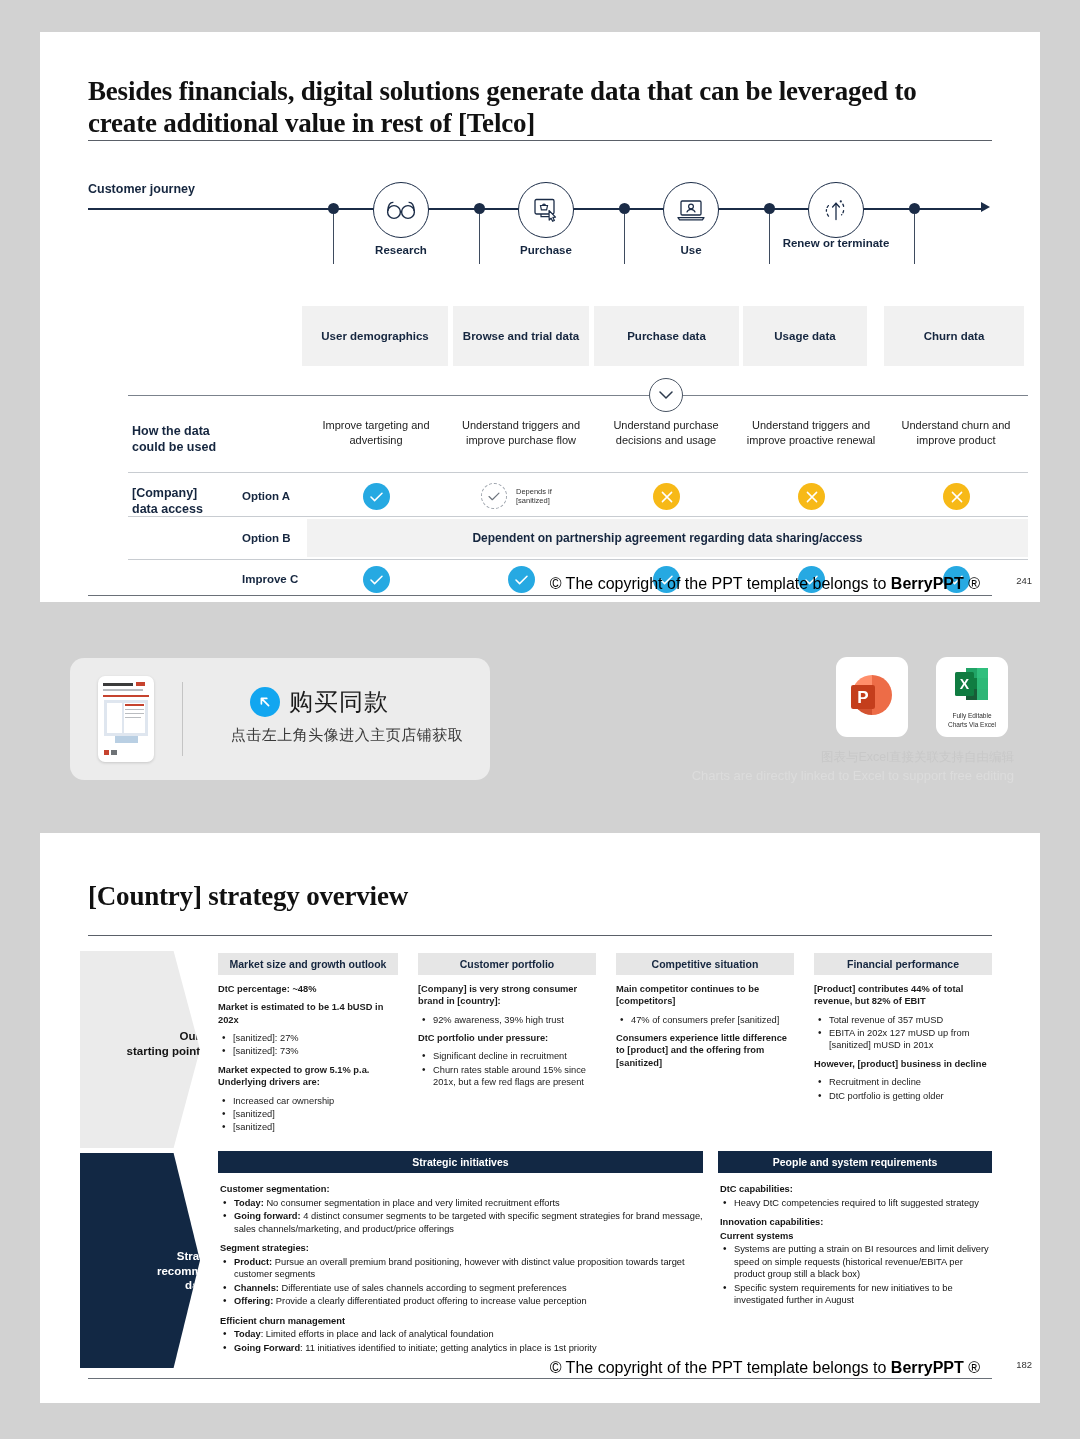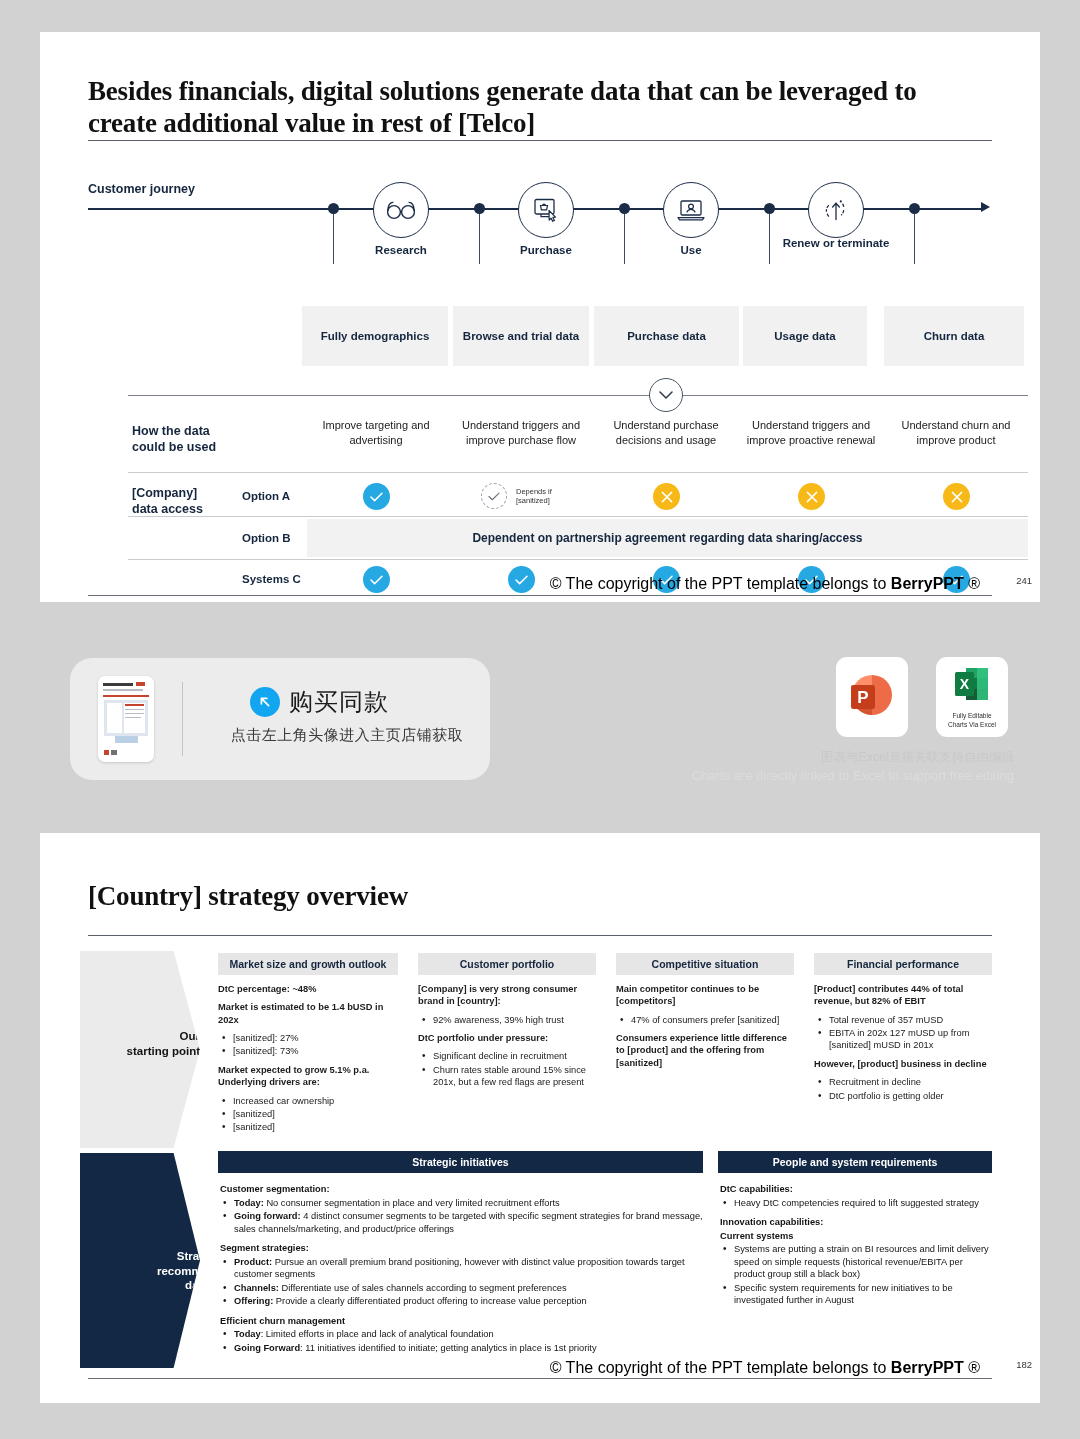--- a/index.html
+++ b/index.html
@@ -124,21 +124,21 @@
   .optb-band {
     position:absolute; background:#f2f2f2;
     display:flex; align-items:center; justify-content:center;
     font-size:12px; font-weight:bold; color:#15263f;
   }
   .thin-rule { position:absolute; border-top:1px solid #c8ccd1; }
 
   
   #promo {
     position:absolute; left:70px; top:658px; width:420px; height:122px;
-    background:#ececec; border-radius:22px;
+    background:#ececec; border-radius:14px;
   }
   #promo-thumb {
     position:absolute; left:28px; top:18px; width:56px; height:86px;
     background:#fff; border-radius:7px;
     box-shadow:0 1px 3px rgba(0,0,0,.16);
     overflow:hidden;
   }
   .thumb-bar { position:absolute; background:#c6432e; }
   .thumb-line { position:absolute; background:#b9bcc0; }
   .thumb-panel { position:absolute; background:#dfe6ef; }
@@ -285,21 +285,21 @@
             <path d="M20.8 8.2a7.4 7.4 0 0 1 1 3.2" stroke-dasharray="2.2 2.2"></path>
             <path d="M21.6 14.6a7.6 7.6 0 0 1-2 4.2" stroke-dasharray="2.2 2.2"></path>
             <path d="M6.4 9.6a7.6 7.6 0 0 0-2 5.6" stroke-dasharray="2.2 2.2"></path>
             <path d="M5.4 18.2a7.6 7.6 0 0 0 2.6 3.4" stroke-dasharray="2.2 2.2"></path>
           </g>
         </svg>
       </span>
     </div>
     <div class="cj-node-label" style="left:726px; top:205px"><span>Renew or terminate</span></div>
 
-    <div class="data-box" style="left:262px;width:146px">Fully demographics</div>
+    <div class="data-box" style="left:262px;width:146px">User demographics</div>
     <div class="data-box" style="left:413px;width:136px">Browse and trial data</div>
     <div class="data-box" style="left:554px;width:145px">Purchase data</div>
     <div class="data-box" style="left:703px;width:124px">Usage data</div>
     <div class="data-box" style="left:844px;width:140px">Churn data</div>
 
     <div class="sec-rule" style="top:363px"></div>
     <div class="chev-badge" style="left:609px; top:346px">
       <svg width="14" height="9" viewBox="0 0 14 9">
           <path d="M1 1l6 6 6-6" fill="none" stroke="#2c3a4c" stroke-width="1.5" stroke-linecap="round"></path>
         </svg>
@@ -344,21 +344,21 @@
         </svg>
     </div>
 
     <div class="thin-rule" style="left:88px; top:484px; width:900px"></div>
 
     <div class="opt-name" style="top:500px">Option B</div>
     <div class="optb-band" style="left:267px; top:487px; width:721px; height:38px">Dependent on partnership agreement regarding data sharing/access</div>
 
     <div class="thin-rule" style="left:88px; top:527px; width:900px"></div>
 
-    <div class="opt-name" style="top:541px">Systems C</div>
+    <div class="opt-name" style="top:541px">Improve C</div>
     <div class="mark blue" style="left:323px; top:534px">
       <svg width="13" height="10" viewBox="0 0 13 10">
           <path d="M1 5l3.6 3.6L12 1.2" fill="none" stroke="#fff" stroke-width="1.5" stroke-linecap="round" stroke-linejoin="round"></path>
         </svg>
     </div>
     <div class="mark blue" style="left:468px; top:534px">
       <svg width="13" height="10" viewBox="0 0 13 10">
           <path d="M1 5l3.6 3.6L12 1.2" fill="none" stroke="#fff" stroke-width="1.5" stroke-linecap="round" stroke-linejoin="round"></path>
         </svg>
     </div>

